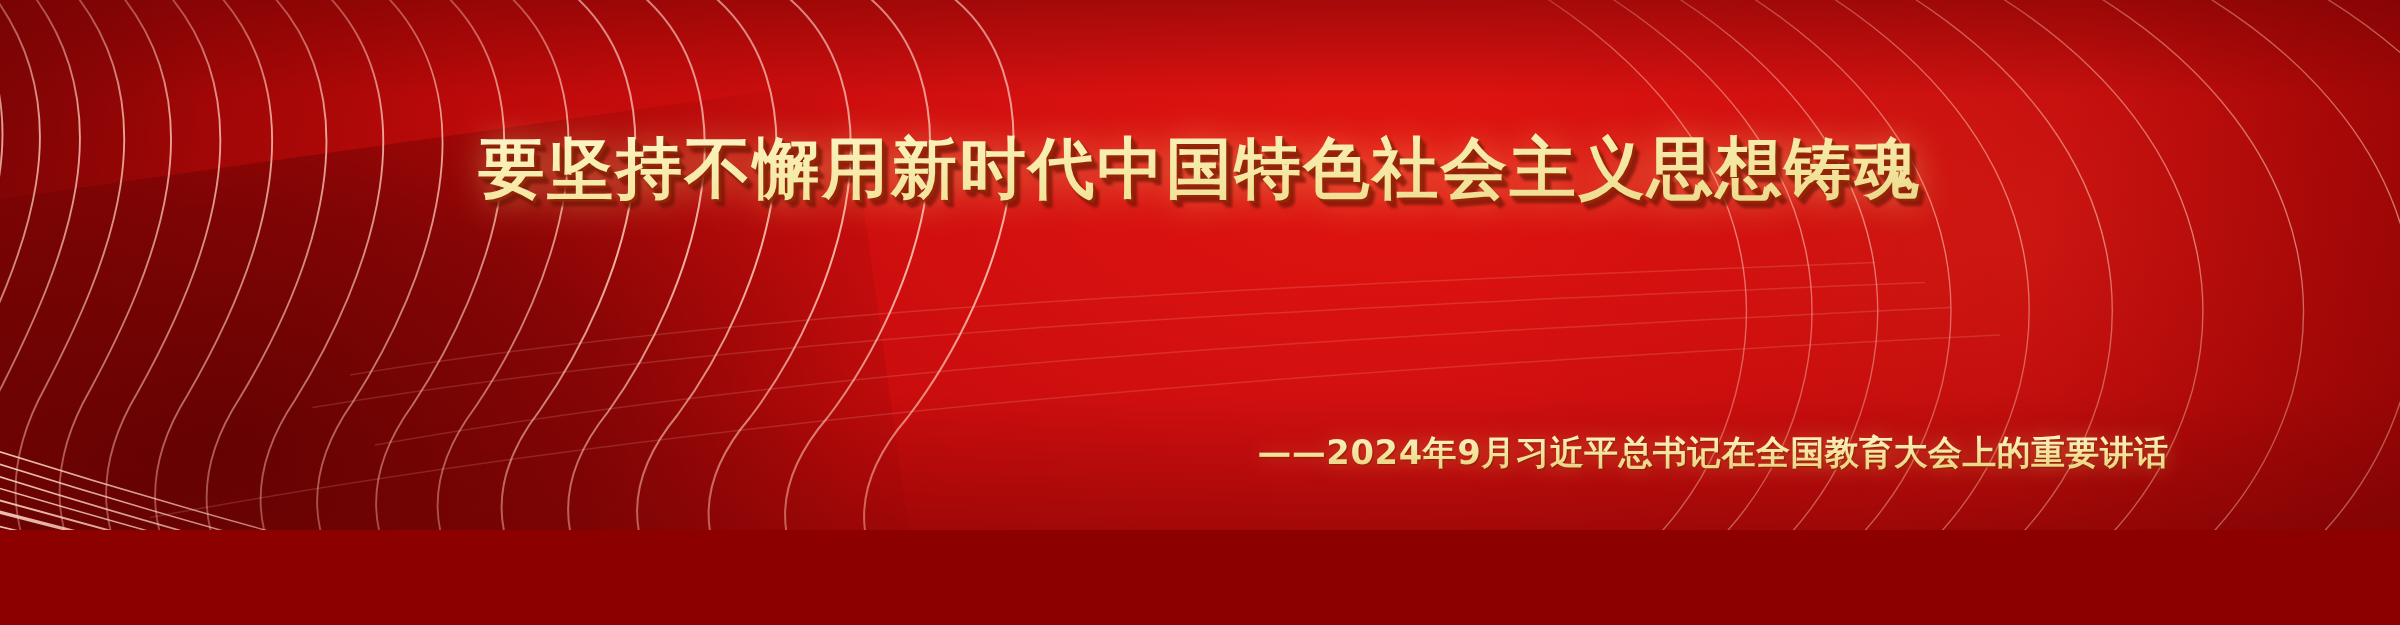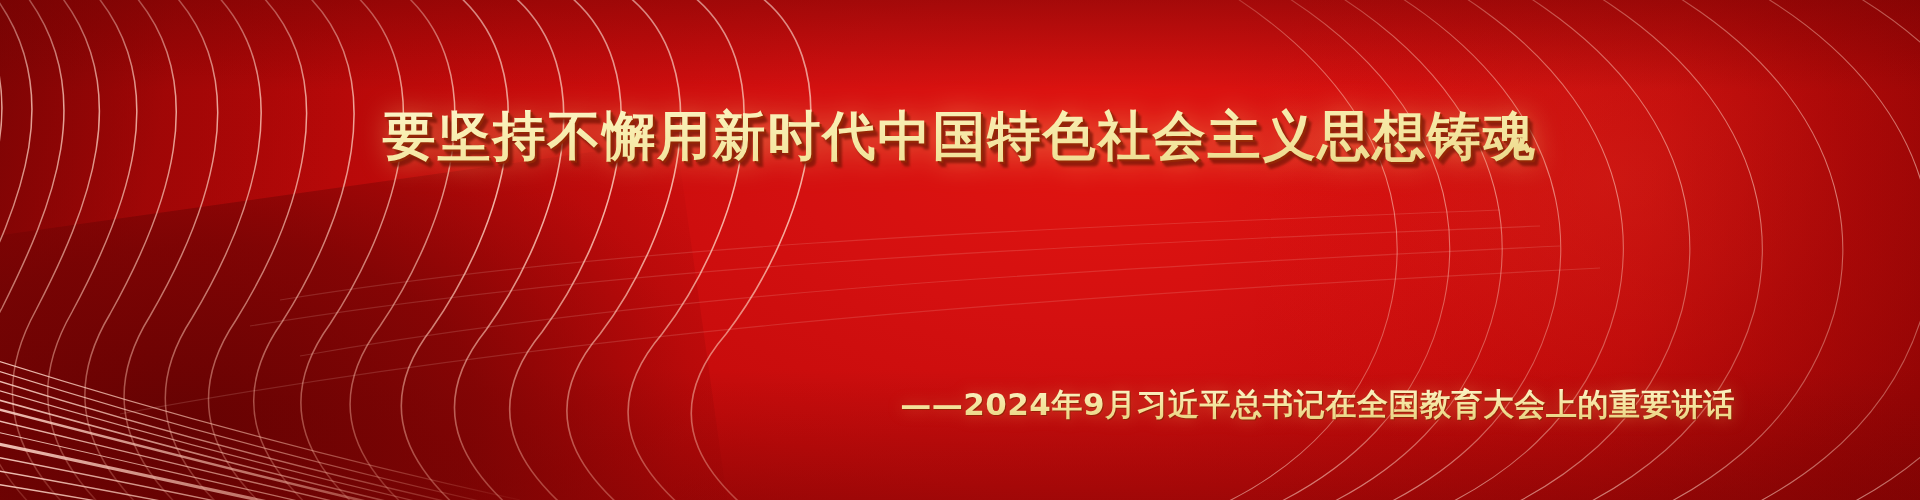--- a/index.html
+++ b/index.html
@@ -7,21 +7,21 @@
     padding: 0;
     background: #8c0000;
   }
   body {
     font-family: "Liberation Sans", "DejaVu Sans", sans-serif;
   }
 
   #banner {
     position: relative;
     width: 1920px;
-    height: 500px;
+    height: 424px;
     overflow: hidden;
     background: #22c55e;
   }
 
   
   .bg-base {
     position: absolute;
     inset: 0;
     background:
       radial-gradient(ellipse 1150px 620px at 58% 30%,
@@ -113,32 +113,31 @@
   }
   .qline.l1 { padding-left: 0px; }
   .qline.l2 { padding-right: 430px; }
 
   .attrib {
     position: absolute;
     right: 185px;
     top: 344px;
     font-family: "DejaVu Sans", "Liberation Sans", sans-serif;
     font-weight: bold;
-    font-size: 31px;
+    font-size: 27px;
     letter-spacing: 0.5px;
     color: #f6e7a6;
     background: linear-gradient(180deg, #fdf6cf 0%, #f3e29a 55%, #e4cb78 100%);
     -webkit-background-clip: text;
     background-clip: text;
     -webkit-text-fill-color: transparent;
     filter:
       drop-shadow(1px 1px 0 rgba(140,35,5,0.85))
       drop-shadow(0 0 8px rgba(255,200,110,0.30));
     white-space: pre;
-    margin-top: 40px;
   }
 </style>
 </head>
 <body>
 
 <div id="banner">
 
   <div class="bg-base"></div>
   <div class="bg-glow-r"></div>
   <div class="bg-vign"></div>

